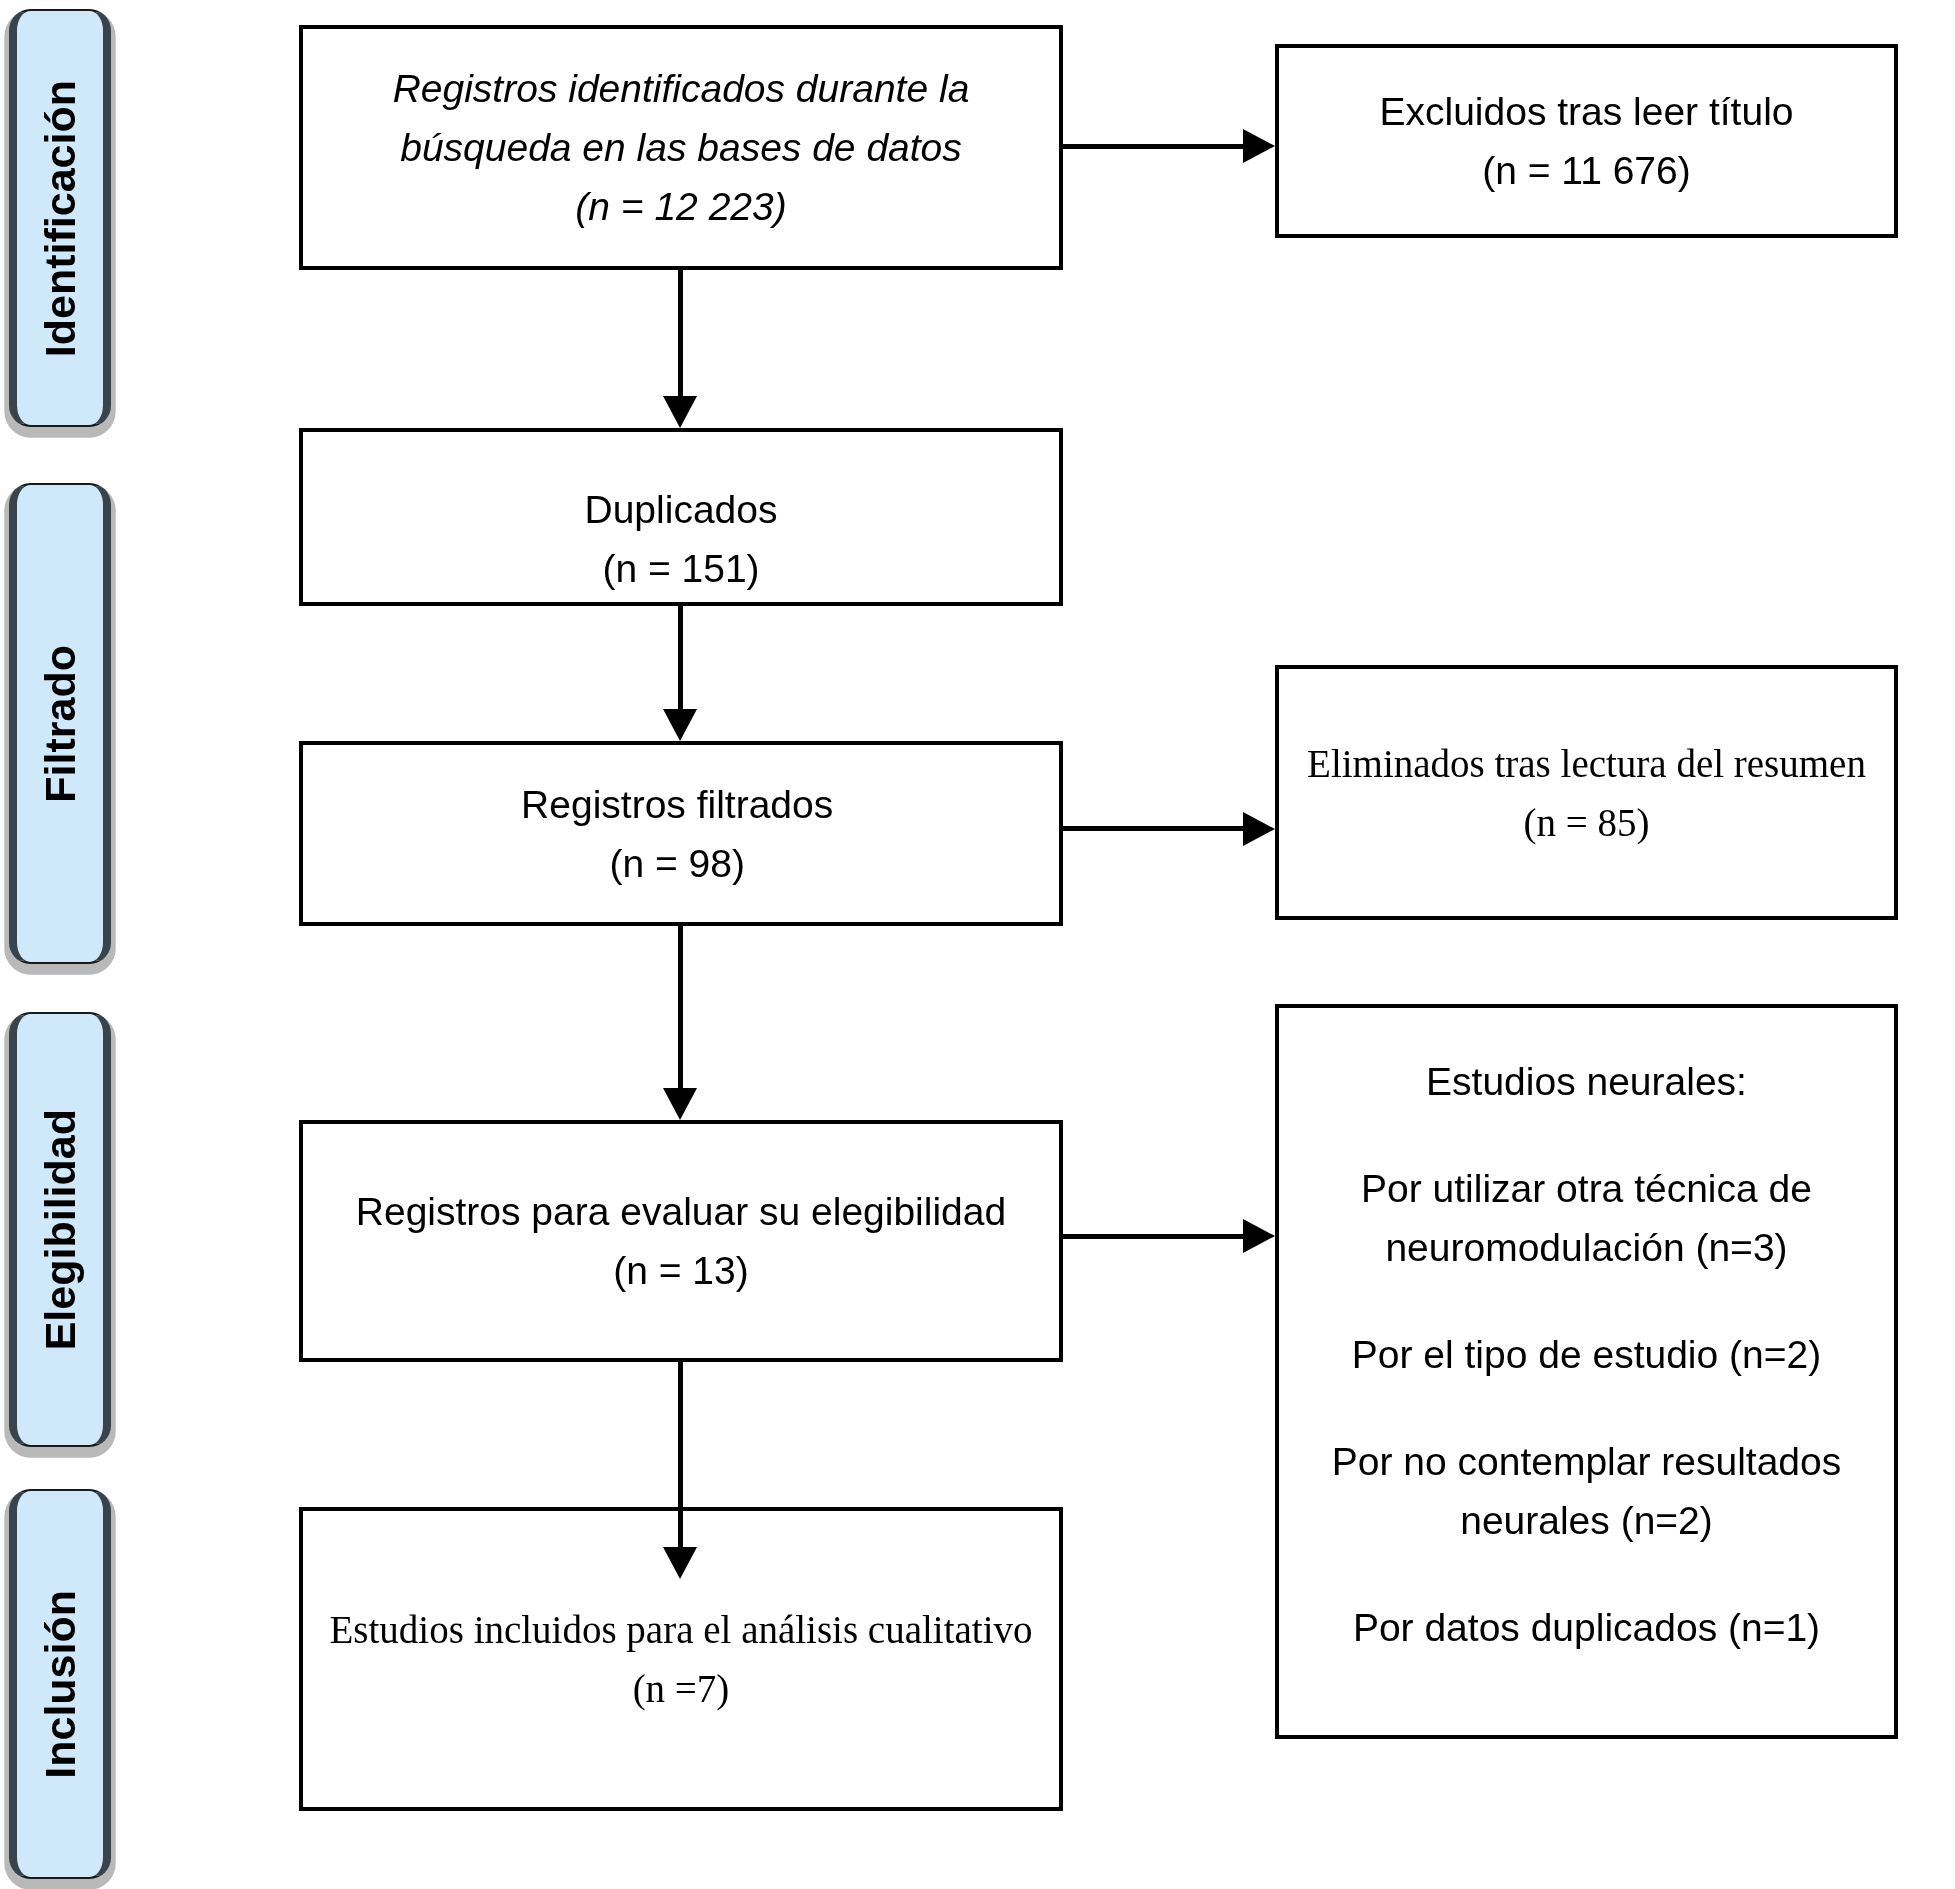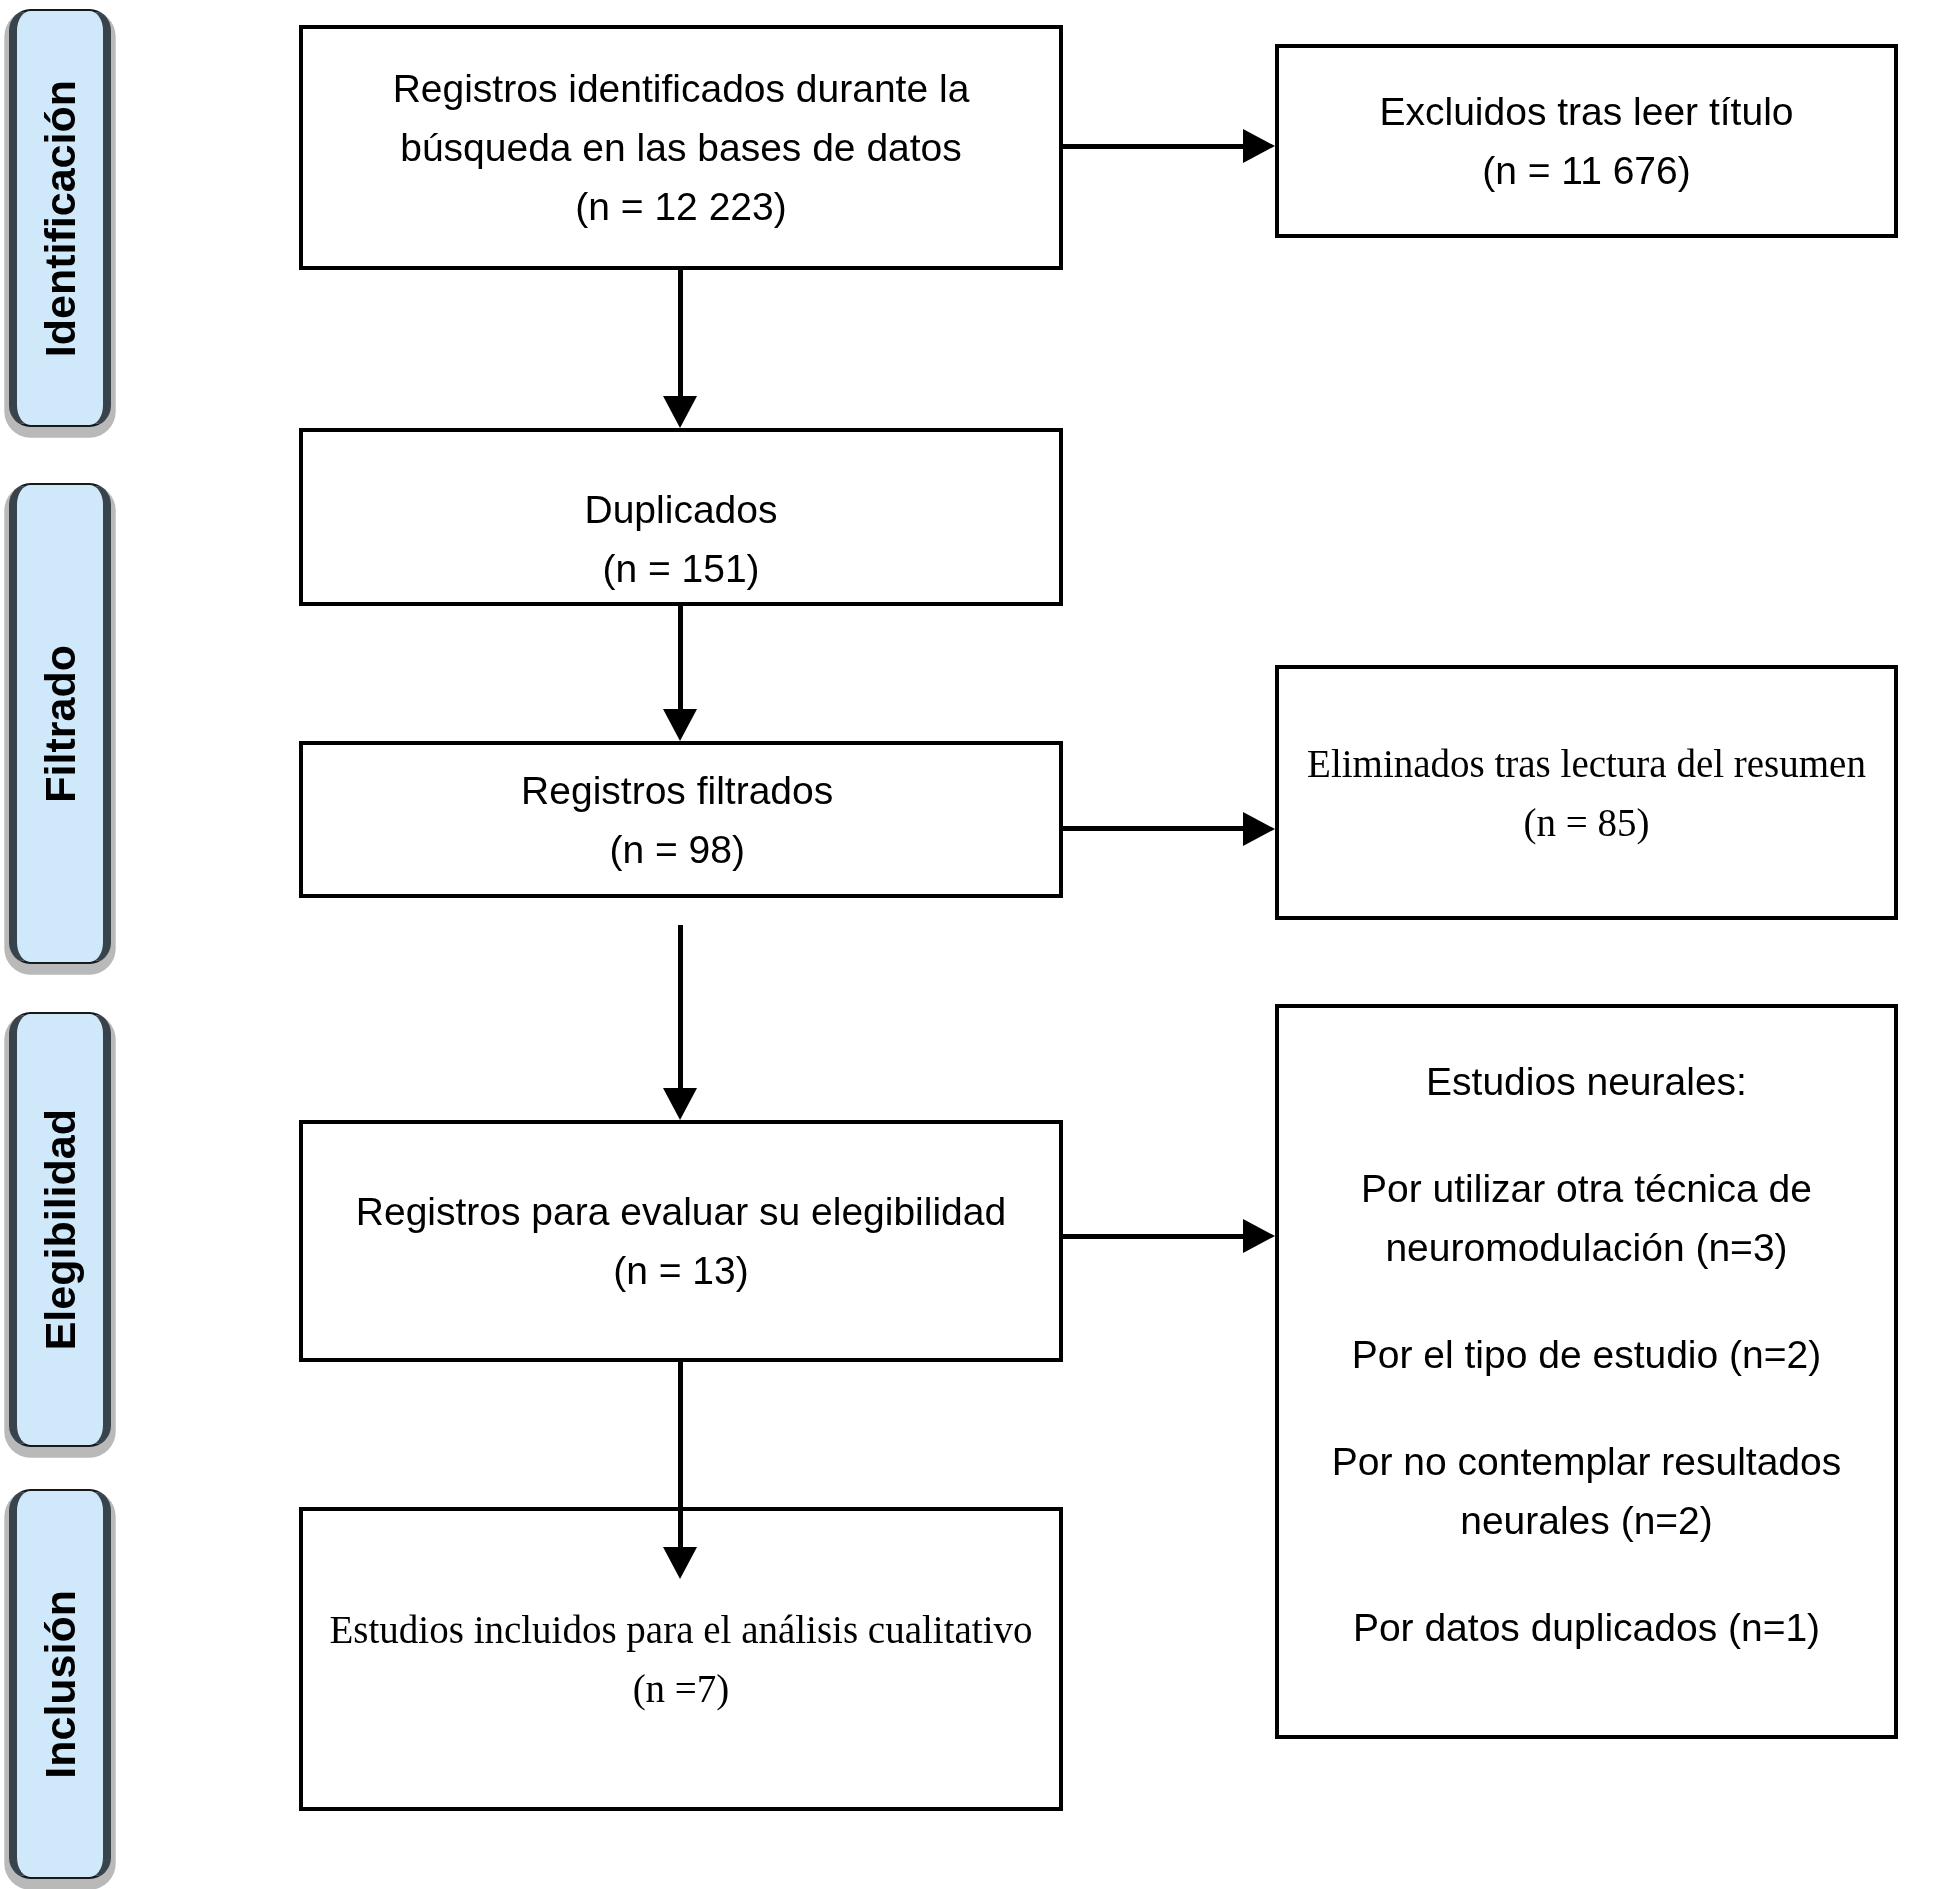--- a/index.html
+++ b/index.html
@@ -51,23 +51,23 @@
     flex-direction: column;
     align-items: center;
     justify-content: center;
     text-align: center;
     font-size: 39px;
     line-height: 59px;
     padding: 4px 18.7px;
   }
   .main-box  { left: 299px;  width: 764px; }
   .side-box  { left: 1275px; width: 623px; }
-  #mb1 { top: 25.4px;   height: 245px; }
+  #mb1 { top: 25.4px;   height: 245px; font-style: italic; }
   #mb2 { top: 428px;  height: 178px; justify-content: flex-end; }
-  #mb3 { top: 741px; height: 157px; padding-left: 11px; }
+  #mb3 { top: 741px; height: 185px; padding-left: 11px; }
   #mb4 { top: 1120px; height: 242px; }
   #mb5 { top: 1507px; height: 304px; font-family: Liberation Serif, serif; }
   #rb1 { top: 44px;   height: 194px; }
   #rb2 { top: 665px; height: 255px; font-family: Liberation Serif, serif; }
   #rb3 { top: 1004px; height: 735px; justify-content: flex-start; padding: 33px 20px; }
   .box p { margin: 0; }
   #rb3 .excl-title { margin: 10.7px 0 0 0; }
   #rb3 .excl-item  { margin: 48px 0 0 0; }
 
   

